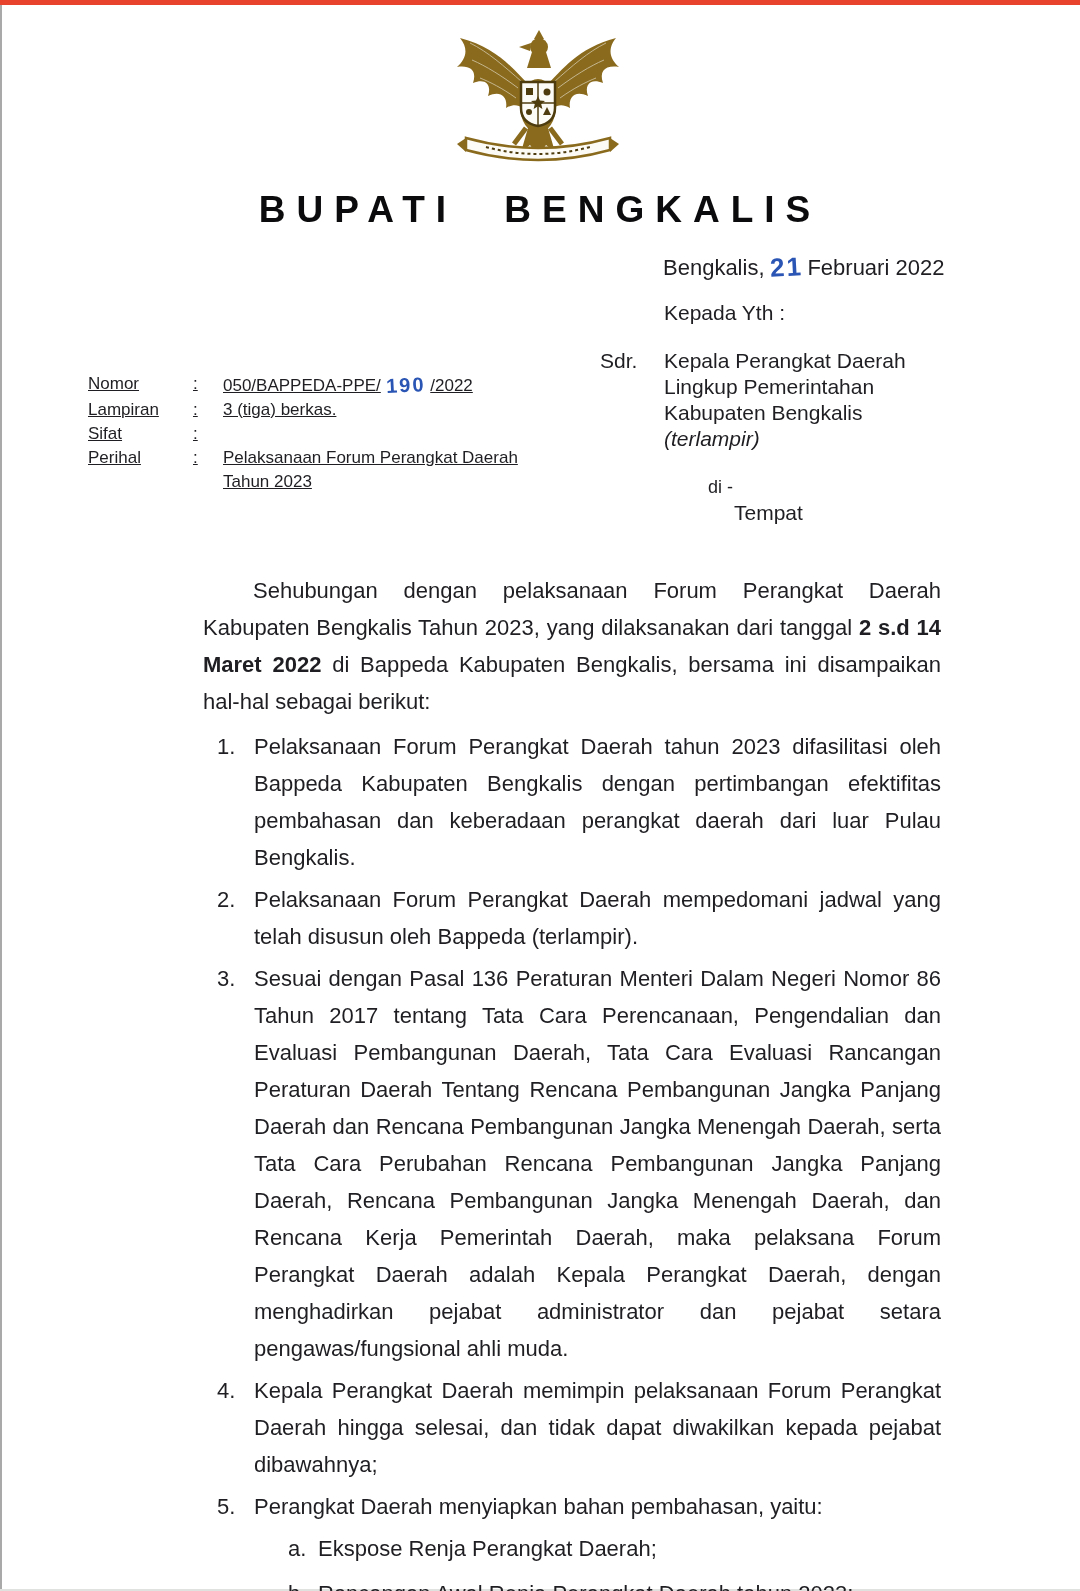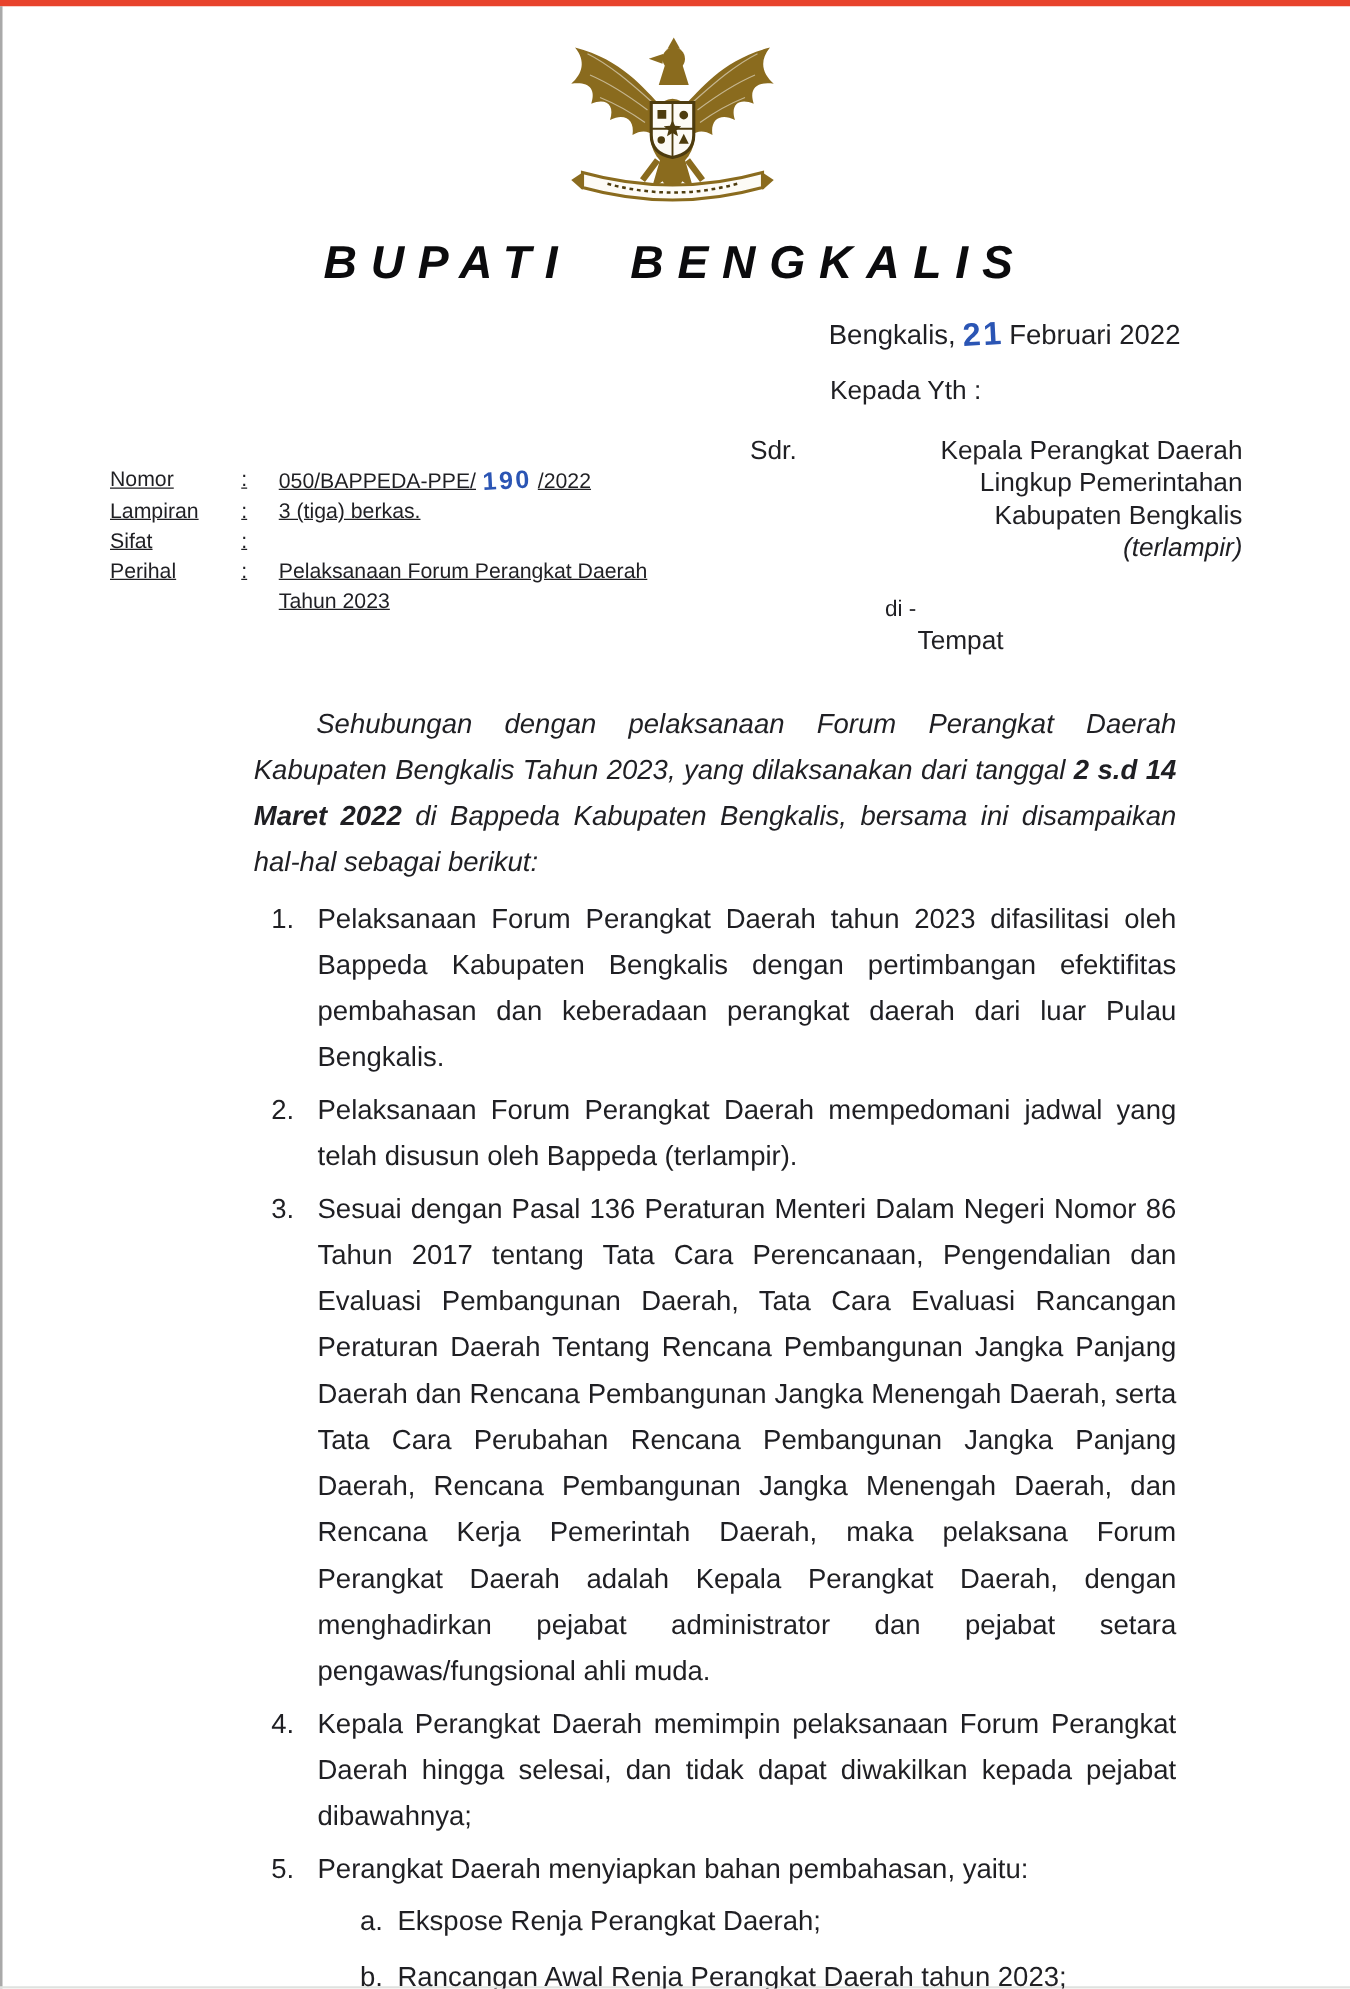--- a/index.html
+++ b/index.html
@@ -17,21 +17,21 @@
 
   .emblem{position:absolute;left:452px;top:26px;width:172px;height:142px;color:var(--emblem-gold,#8a6b1e);}
   .em-gold{fill:var(--emblem-gold,#8a6b1e);}
   .em-gold-stroke{stroke:var(--emblem-gold,#8a6b1e);}
   .em-dark{fill:var(--emblem-dark,#4e3c0e);}
   .em-dark-stroke{stroke:var(--emblem-dark,#4e3c0e);}
 
   .title{
     position:absolute;top:189px;left:0;width:1080px;margin:0;
     text-align:center;font-size:37px;font-weight:700;
-    letter-spacing:11px;word-spacing:26px;color:#0b0b0d;white-space:nowrap;font-style:italic;
+    letter-spacing:11px;word-spacing:26px;color:#0b0b0d;white-space:nowrap;
   }
 
   .dateline{position:absolute;left:663px;top:251px;font-size:22px;}
   .kepada{position:absolute;left:664px;top:301px;font-size:21px;text-align:right;}
 
   .hand{
     color:var(--handwriting-blue,#2b55b4);
     font-weight:700;font-size:1.18em;letter-spacing:2px;
     display:inline-block;transform:rotate(-3deg) translateY(1px);
     margin:0 5px;
@@ -40,26 +40,26 @@
   .meta{position:absolute;left:88px;top:372px;width:470px;font-size:17px;line-height:24px;text-decoration:underline;}
   .meta-row{display:flex;align-items:flex-start;}
   .meta-label{width:105px;flex:none;}
   .meta-colon{width:30px;flex:none;}
   .meta-value{width:312px;}
   .bold{font-weight:700;}
   .italic{font-style:italic;}
 
   .recipient{position:absolute;left:600px;top:348px;font-size:21px;line-height:26px;display:flex;}
   .sdr{width:64px;flex:none;}
-  .addr{width:330px;text-align:right;}
+  .addr{width:330px;}
   .di-line{position:absolute;left:708px;top:477px;font-size:18px;}
   .tempat-line{position:absolute;left:734px;top:501px;font-size:21px;}
 
   .letter-body{position:absolute;left:203px;top:560px;width:738px;font-size:22px;line-height:37px;}
-  .opening{margin:0 0 8px 0;text-indent:50px;text-align:justify;font-style:italic;}
+  .opening{margin:12px 0 8px 0;text-indent:50px;text-align:justify;}
   .item{display:flex;padding-left:14px;margin-bottom:5px;}
   .item-num{width:37px;flex:none;}
   .item-txt{flex:1;text-align:justify;}
   .sub{display:flex;padding-left:85px;margin-bottom:8px;}
   .sub-letter{width:30px;flex:none;}
   .sub-txt{flex:1;}
 </style>
 </head>
 <body>
 

